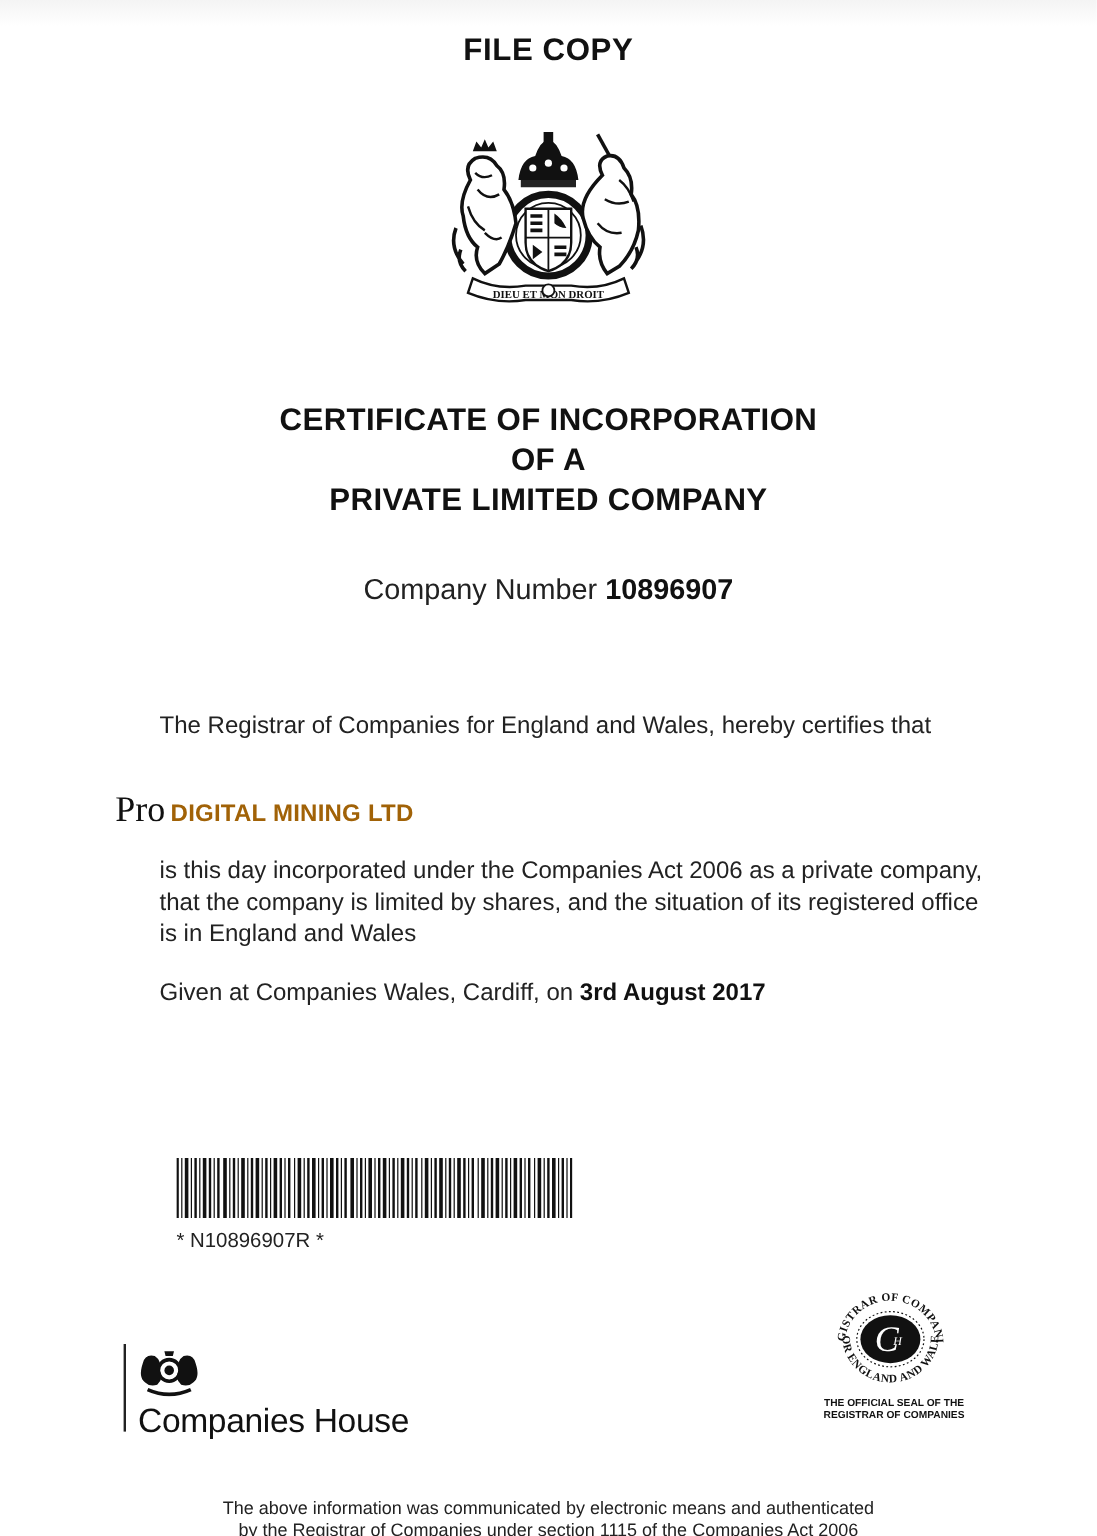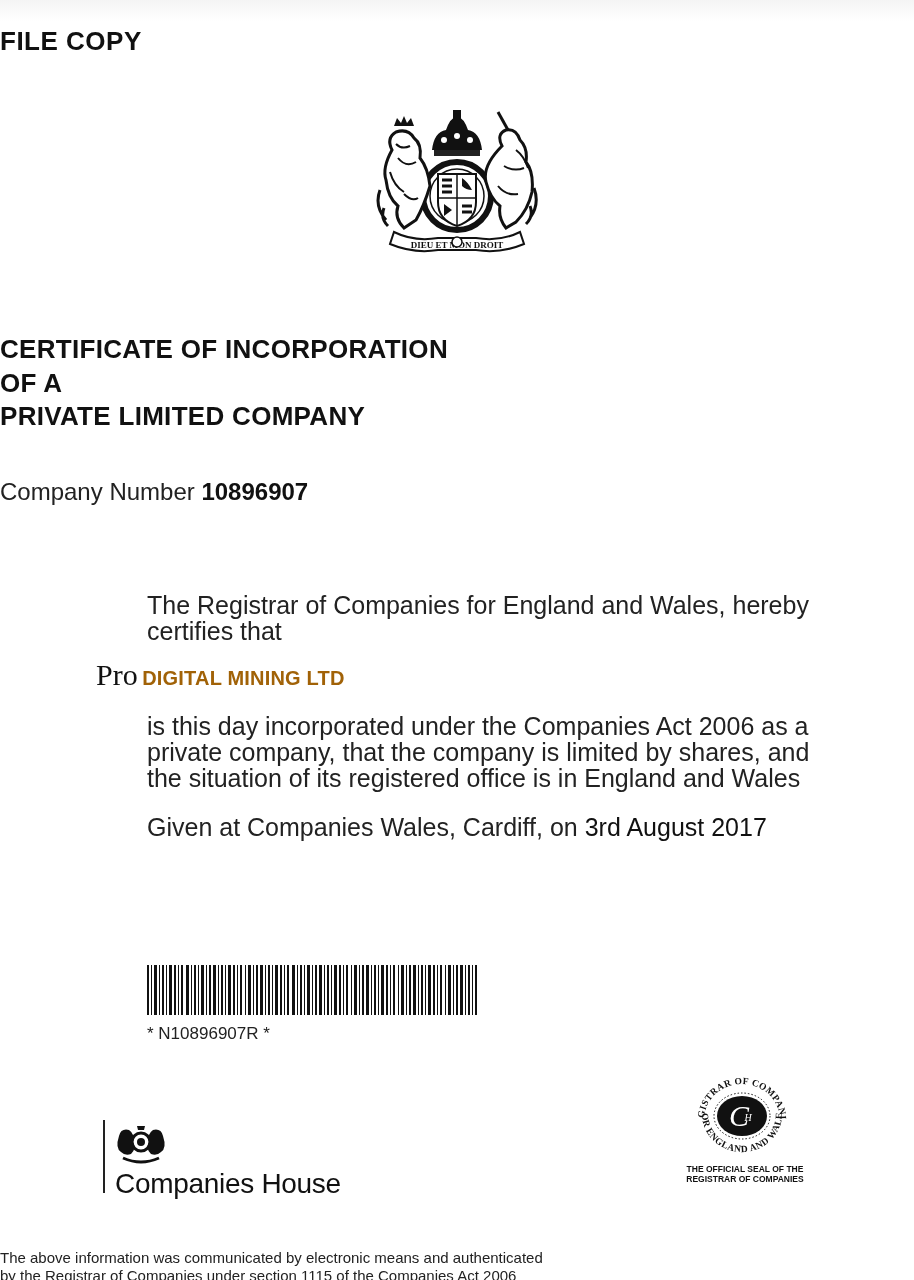--- a/index.html
+++ b/index.html
@@ -1,33 +1,33 @@
 <!DOCTYPE html>
 <html><head>
 <meta charset="utf-8">
 <style>
   * { margin: 0; padding: 0; box-sizing: border-box; }
   html, body { width: 914px; height: 1280px; overflow: hidden; background: #ffffff; }
   body { position: relative; font-family: "Liberation Sans", sans-serif; color: #1a1a1a; }
   .topshade { position: absolute; left: 0; top: 0; width: 914px; height: 22px; background: linear-gradient(#f4f4f4, #ffffff); }
   .abs { position: absolute; }
-  .center { left: 0; width: 914px; text-align: left; }
+  .center { left: 0; width: 914px; text-align: center; }
   .file-copy { top: 26px; font-size: 26px; font-weight: bold; letter-spacing: 0.5px; color: #111; }
   .crest { left: 374px; top: 110px; width: 166px; height: 145px; }
   .title { top: 333px; font-size: 26px; font-weight: bold; line-height: 33.5px; color: #111; letter-spacing: 0.3px; }
   .company-number { top: 478px; font-size: 24px; color: #222; }
   .company-number b { font-weight: bold; color: #111; }
-  .body-text { left: 147px; font-size: 25px; line-height: 26px; color: #222; }
+  .body-text { left: 133px; font-size: 20px; line-height: 26px; color: #222; }
   .p1 { top: 592px; width: 680px; }
   .company-name-row { left: 96px; top: 658px; white-space: nowrap; }
   .pro { font-family: "Liberation Serif", serif; font-size: 30px; color: #111; vertical-align: baseline; }
   .cname { font-size: 20px; font-weight: bold; color: #a16207; letter-spacing: 0.2px; }
   .p2 { top: 713px; width: 700px; }
   .p3 { top: 814px; }
-  .p3 b { font-weight: normal; color: #111; }
+  .p3 b { font-weight: bold; color: #111; }
   .barcode { left: 147px; top: 965px; width: 330px; height: 50px; }
   .barcode-text { left: 147px; top: 1024px; font-size: 17px; color: #222; }
   .seal { left: 690px; top: 1068px; width: 104px; height: 96px; }
   .seal-caption { left: 665px; top: 1164px; width: 160px; text-align: center; font-size: 8.5px; font-weight: bold; line-height: 10px; color: #111; }
   .ch-bar { left: 103px; top: 1120px; width: 2px; height: 73px; background: #222; }
   .ch-crest { left: 115px; top: 1122px; width: 52px; height: 42px; }
   .ch-name { left: 115px; top: 1168px; font-size: 28px; color: #111; letter-spacing: -0.3px; }
   .footer { top: 1249px; font-size: 15px; line-height: 18px; color: #222; }
 </style>
 </head>

